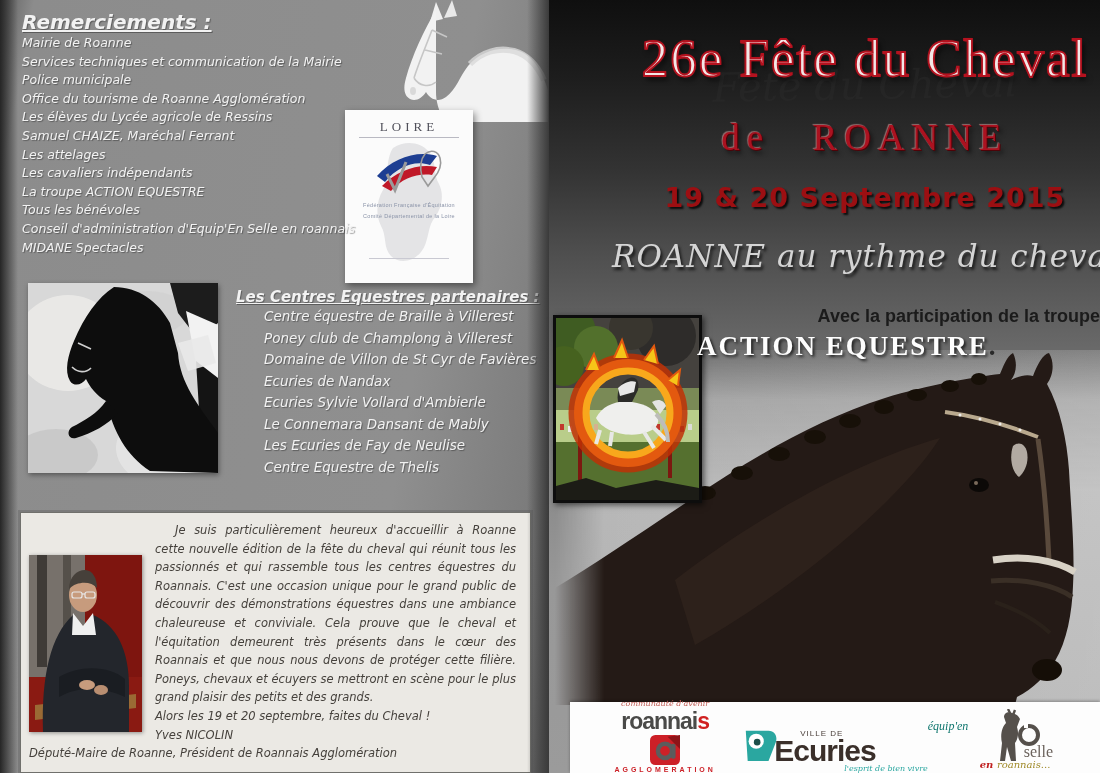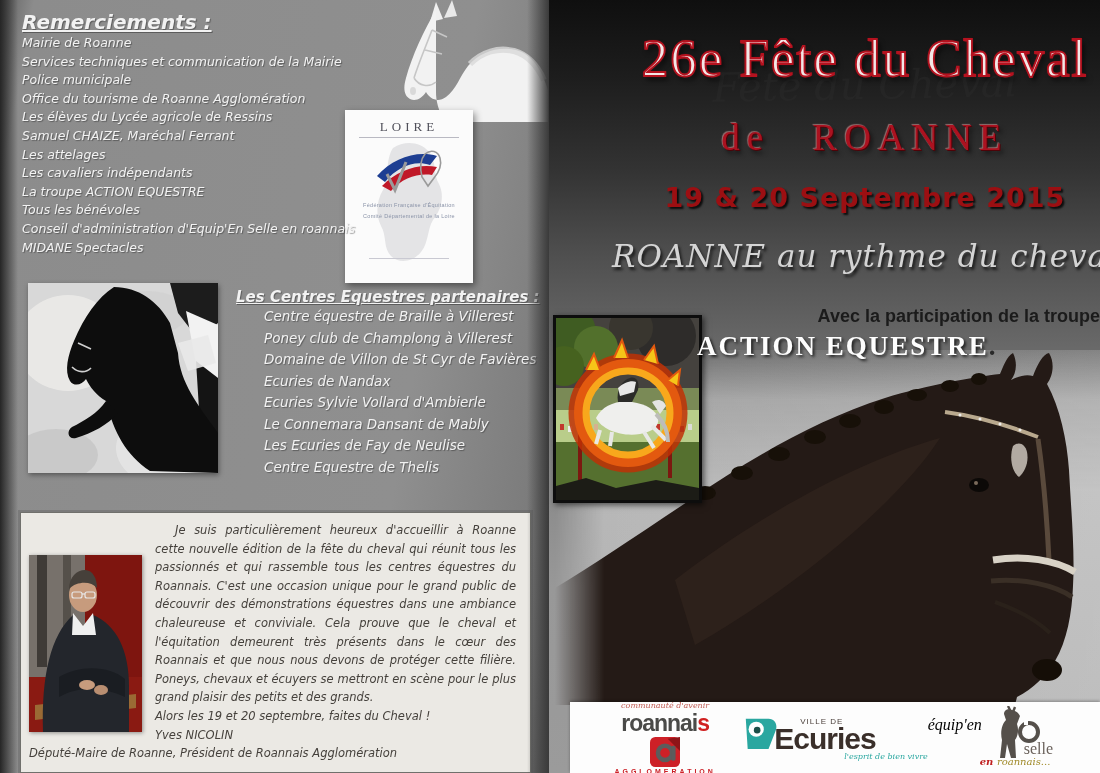--- a/index.html
+++ b/index.html
@@ -72,39 +72,39 @@
     color:#fdfdfd;text-shadow:2px 2px 3px rgba(0,0,0,.7);}
   .troupe .dot{color:#2a2a2a;text-shadow:none;}
 
   .horse-photo{left:6px;top:350px;width:545px;height:355px;z-index:2;
     -webkit-mask-image:linear-gradient(to right,transparent 0,#000 9%);
             mask-image:linear-gradient(to right,transparent 0,#000 9%);}
   .fire-photo{left:4px;top:315px;width:143px;height:182px;z-index:4;
     border:3px solid #0d0d0d;box-shadow:2px 2px 6px rgba(0,0,0,.6);}
 
   .logo-strip{left:21px;top:702px;width:530px;height:71px;background:#fdfdfd;z-index:8;
-    display:flex;align-items:center;justify-content:space-between;padding:6px 18px;box-sizing:border-box;
+    display:flex;align-items:flex-end;justify-content:space-between;padding:0 18px;box-sizing:border-box;
     box-shadow:0 -1px 3px rgba(0,0,0,.3);}
   .lg{position:relative;}
   .lg-roannais{width:158px;text-align:center;}
   .rn-script{font-family:"DejaVu Serif",serif;font-style:italic;font-size:8px;color:#c05a52;}
   .rn-row{display:flex;align-items:center;justify-content:center;gap:0;flex-direction:column;}
   .rn-name{font-weight:bold;font-size:23px;color:#4a4a48;letter-spacing:-1px;}
   .rn-s{color:#d02020;}
   .rn-agglo{font-size:7px;letter-spacing:3px;color:#cc2027;font-weight:bold;margin-top:1px;}
   .lg-roanne{width:190px;}
   .ro-row{display:flex;align-items:flex-start;gap:2px;}
   .ro-villede{font-size:8px;color:#4a3f3a;letter-spacing:1px;margin:2px 0 0 20px;}
   .ro-name{font-family:"Liberation Sans",sans-serif;font-weight:bold;font-size:30px;
     color:#3a2f2a;letter-spacing:-1px;line-height:26px;margin-left:-6px;}
   .ro-tag{font-family:"DejaVu Serif",serif;font-style:italic;font-size:8px;color:#2aa7a0;
     text-align:right;margin-top:0;}
   .lg-equip{width:158px;height:64px;}
   .eq-t1{position:absolute;left:0;top:10px;font-family:"Liberation Serif",serif;
-    font-style:italic;font-size:16px;color:#000000;}
+    font-style:italic;font-size:12px;color:#0f766e;}
   .eq-t2{position:absolute;left:96px;top:34px;font-family:"Liberation Serif",serif;
     font-size:16px;color:#6b625c;}
   .eq-t3{position:absolute;left:52px;top:50px;font-family:"DejaVu Serif",serif;
     font-style:italic;font-size:10px;}
   .eq-en{color:#c02020;font-weight:bold;}
   .eq-ro{color:#a08a28;}
 </style>
 </head>
 <body>
 

